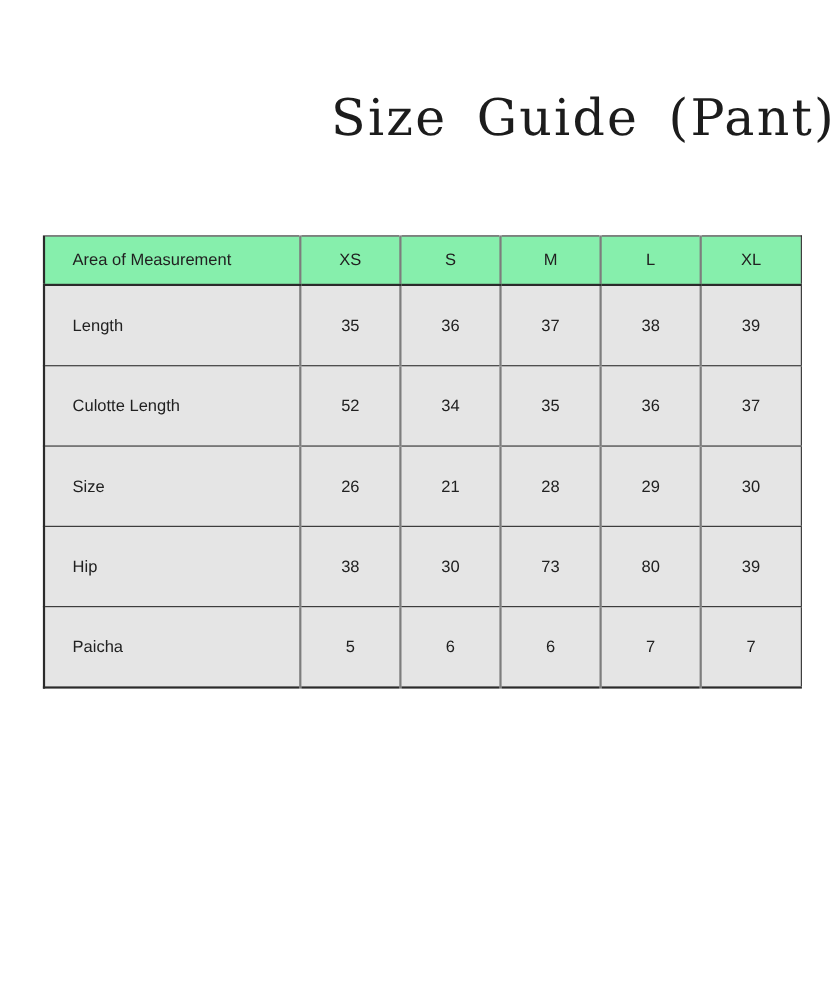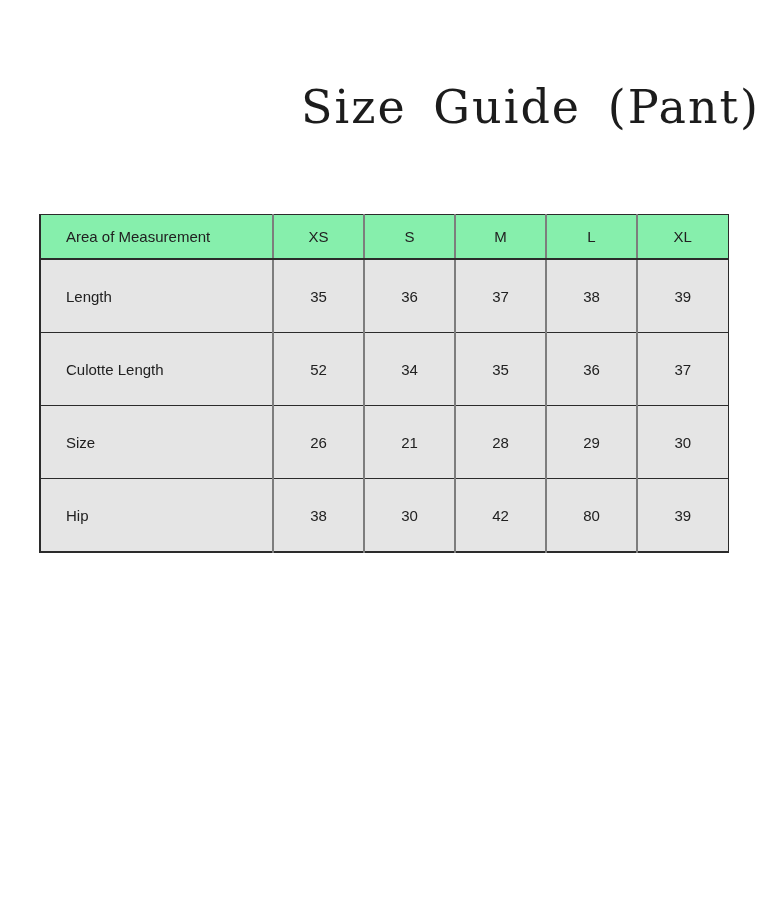--- a/index.html
+++ b/index.html
@@ -121,20 +121,28 @@
         <td>26</td>
         <td>21</td>
         <td>28</td>
         <td>29</td>
         <td>30</td>
       </tr>
       <tr>
         <td>Hip</td>
         <td>38</td>
         <td>30</td>
-        <td>42</td>
+        <td>73</td>
         <td>80</td>
         <td>39</td>
+      </tr>
+      <tr>
+        <td>Paicha</td>
+        <td>5</td>
+        <td>6</td>
+        <td>6</td>
+        <td>7</td>
+        <td>7</td>
       </tr>
     </tbody>
   </table>
 
 </div>
 
 </body></html>

